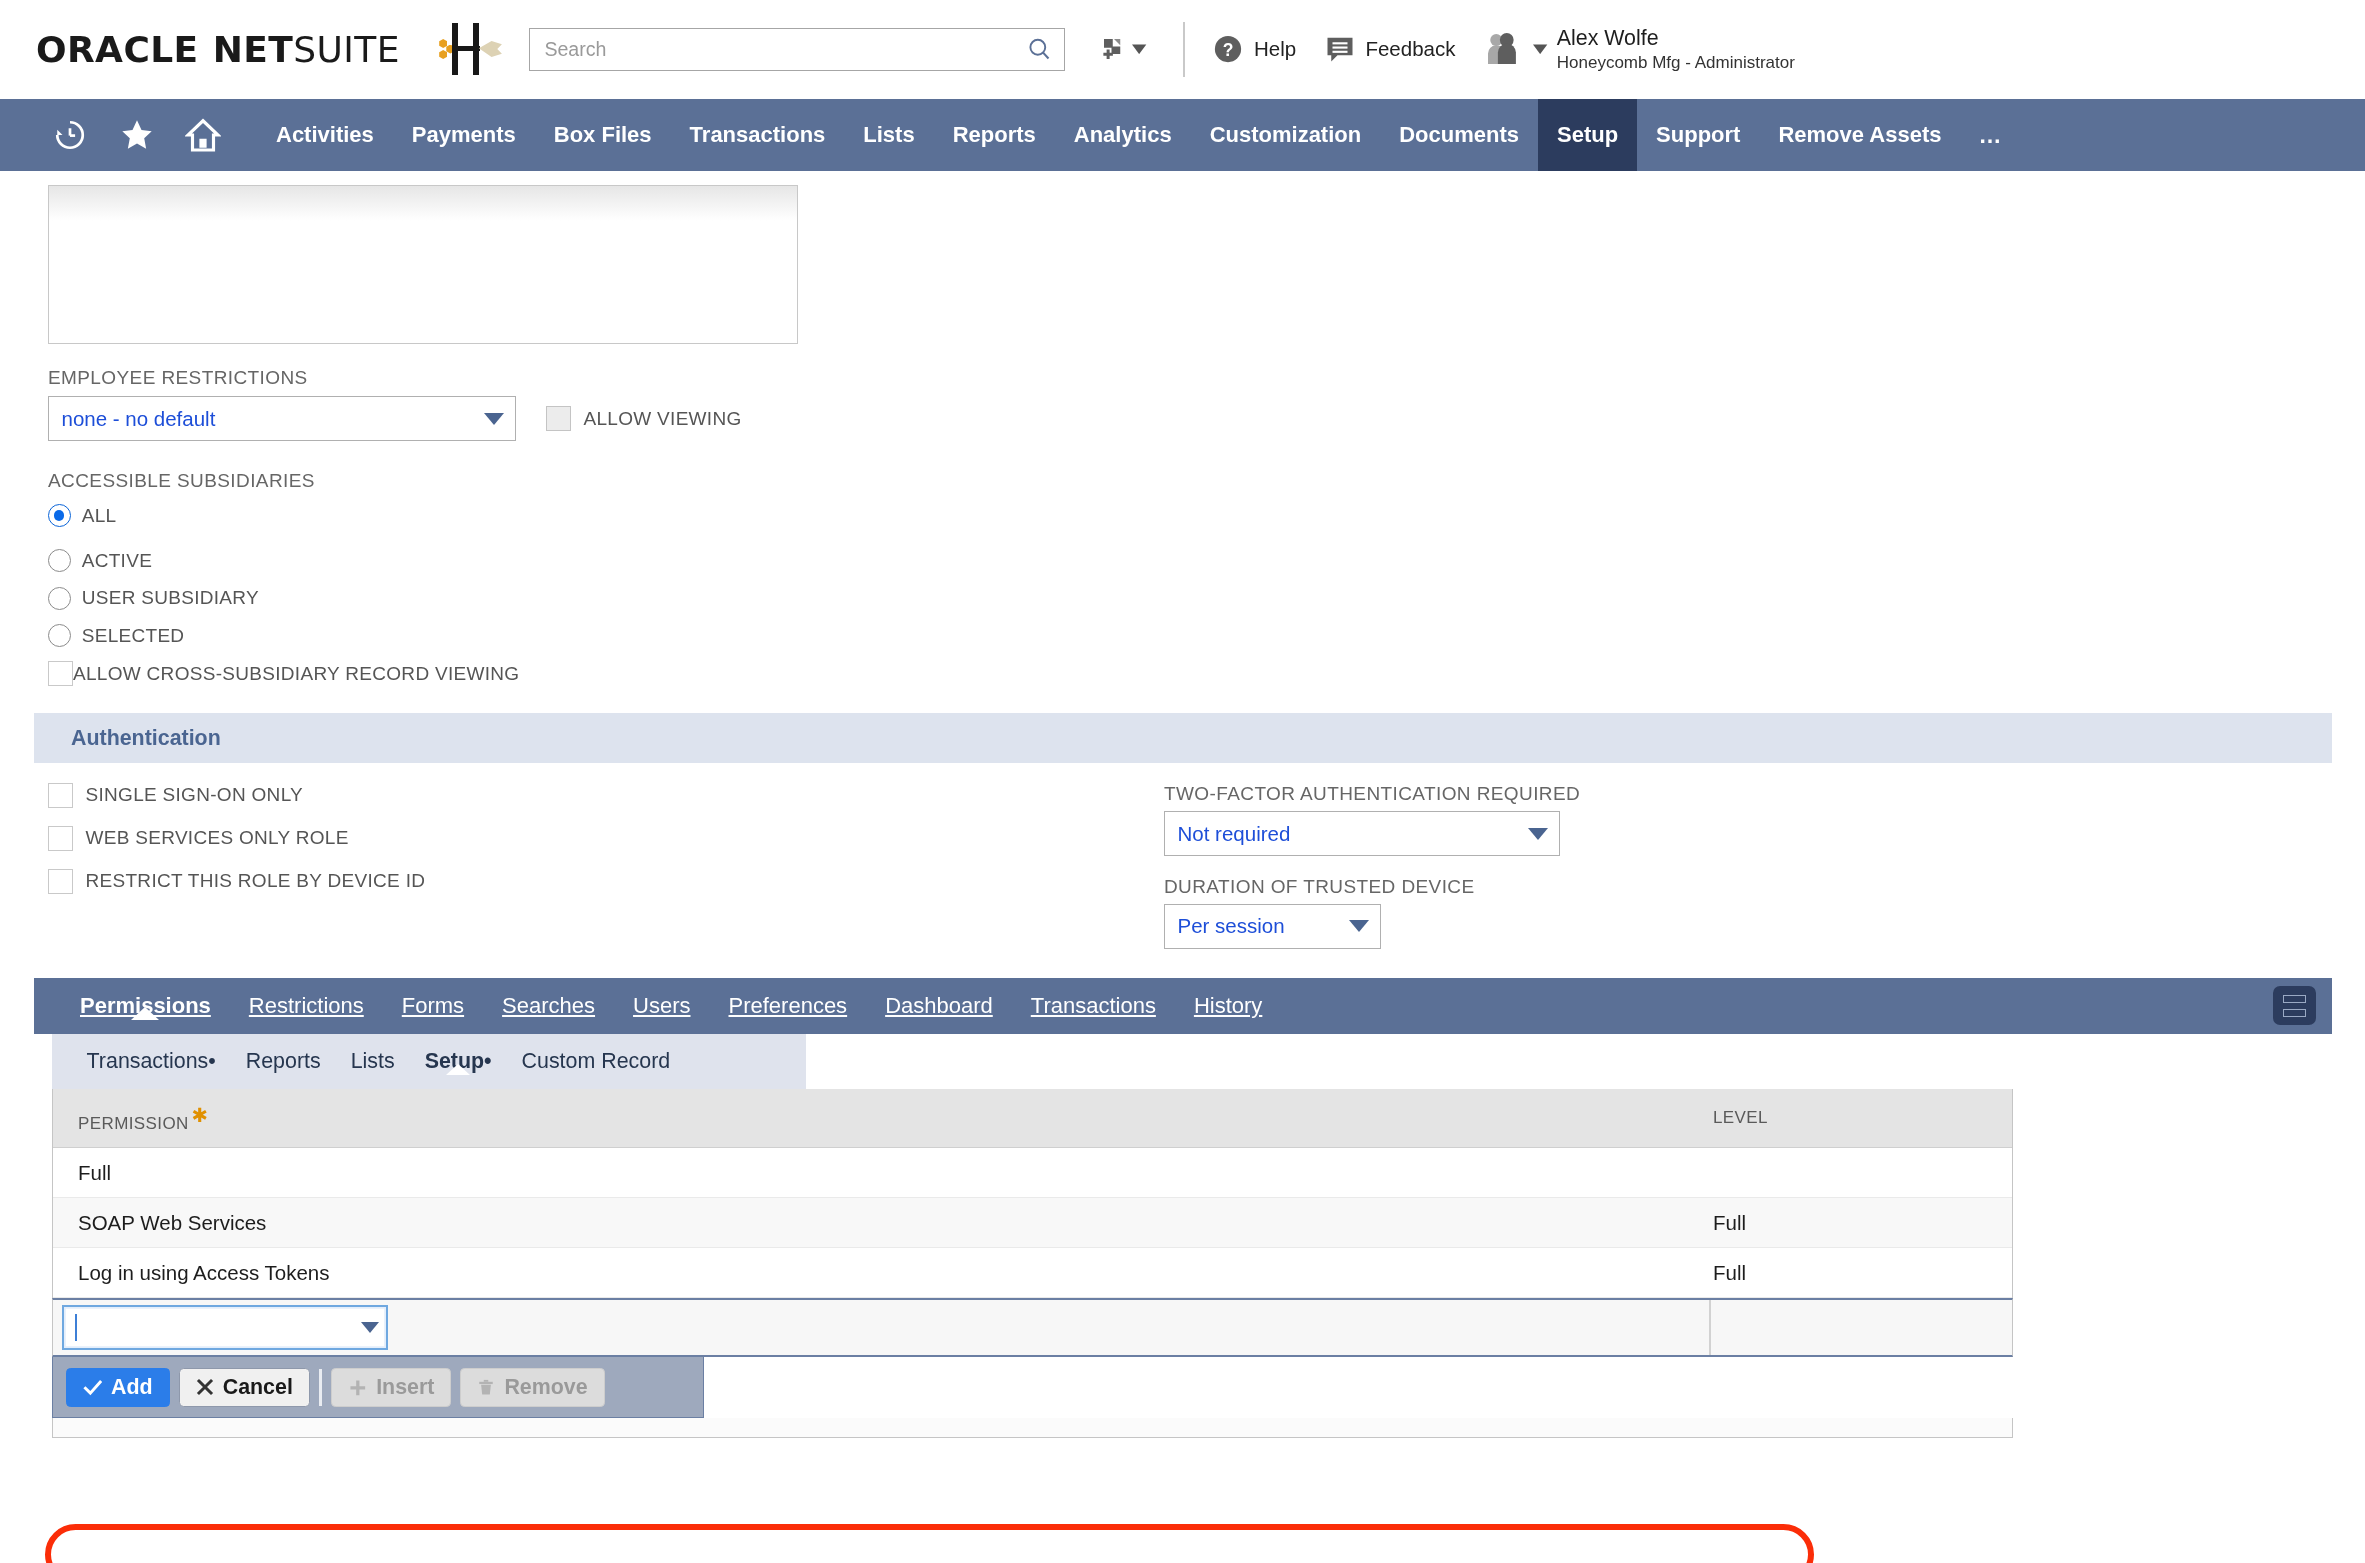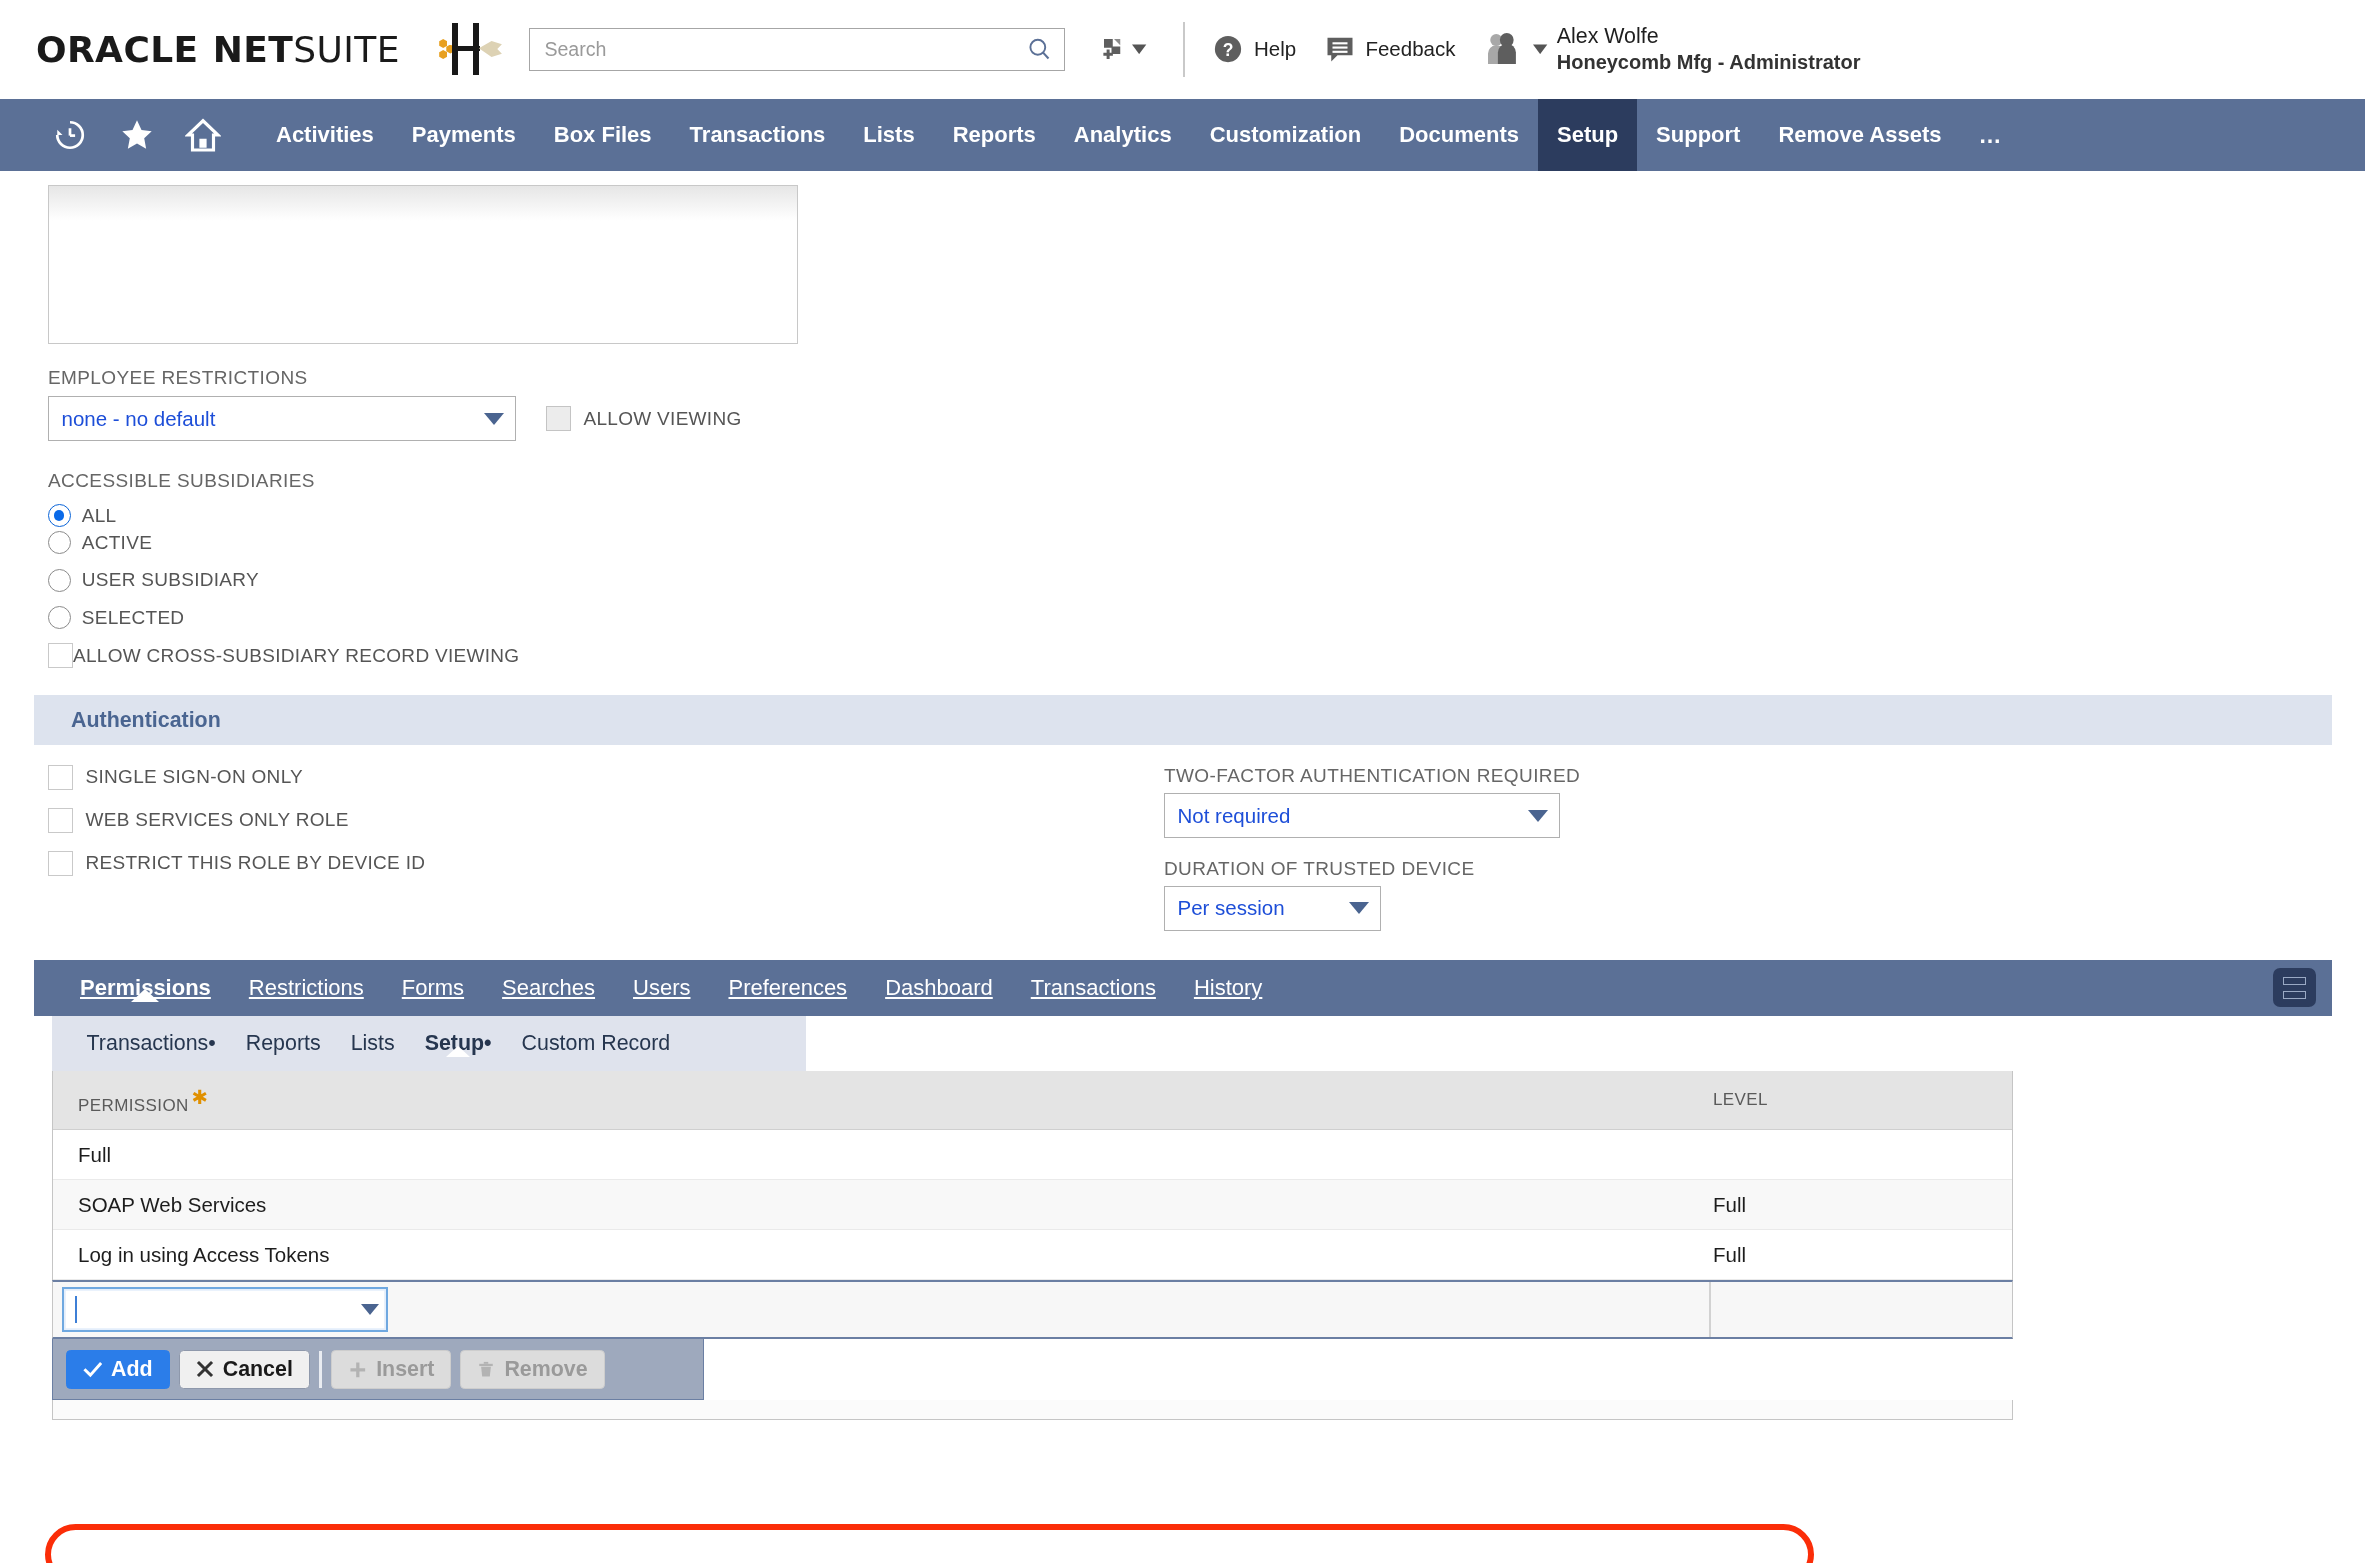--- a/index.html
+++ b/index.html
@@ -87,21 +87,21 @@
   .top-item{
     display:flex;align-items:center;margin-left:28.6px;gap:10.7px;
     color:#2b2b2b;font-size:20.5px;
   }
   .top-item .lbl{font-size:20.5px;color:#222;}
   .user-block{
     display:flex;align-items:center;margin-left:30px;gap:9px;
   }
   .user-txt{line-height:1.25;}
   .user-name{font-size:21.4px;color:#1e1e1e;}
-  .user-role{font-size:20px;color:#333;font-weight:bold;}
+  .user-role{font-size:17px;color:#333;}
 
   
   .navbar{
     height:72px;background:#5b7096;
     display:flex;align-items:stretch;
     padding-left:43px;
     position:relative;
   }
   .nav-ic{
     width:54px;display:flex;align-items:center;justify-content:center;
@@ -478,21 +478,21 @@
   </div>
 
   <div style="margin-top:28.6px;">
     <div style="margin-left:48px;margin-top:19.6px;">
       <div class="lbl-caps">ACCESSIBLE SUBSIDIARIES</div>
 
       <div class="opt-row" style="margin-top:12.5px;gap:10.7px;">
         <span class="radio on"></span>
         <span class="txt">ALL</span>
       </div>
-      <div class="opt-row" style="margin-top:4px;gap:10.7px;">
+      <div class="opt-row" style="margin-top:22px;gap:10.7px;">
         <span class="radio"></span>
         <span class="txt">ACTIVE</span>
       </div>
       <div class="opt-row" style="margin-top:14.3px;gap:10.7px;">
         <span class="radio"></span>
         <span class="txt">USER SUBSIDIARY</span>
       </div>
       <div class="opt-row" style="margin-top:14.3px;gap:10.7px;">
         <span class="radio"></span>
         <span class="txt">SELECTED</span>

